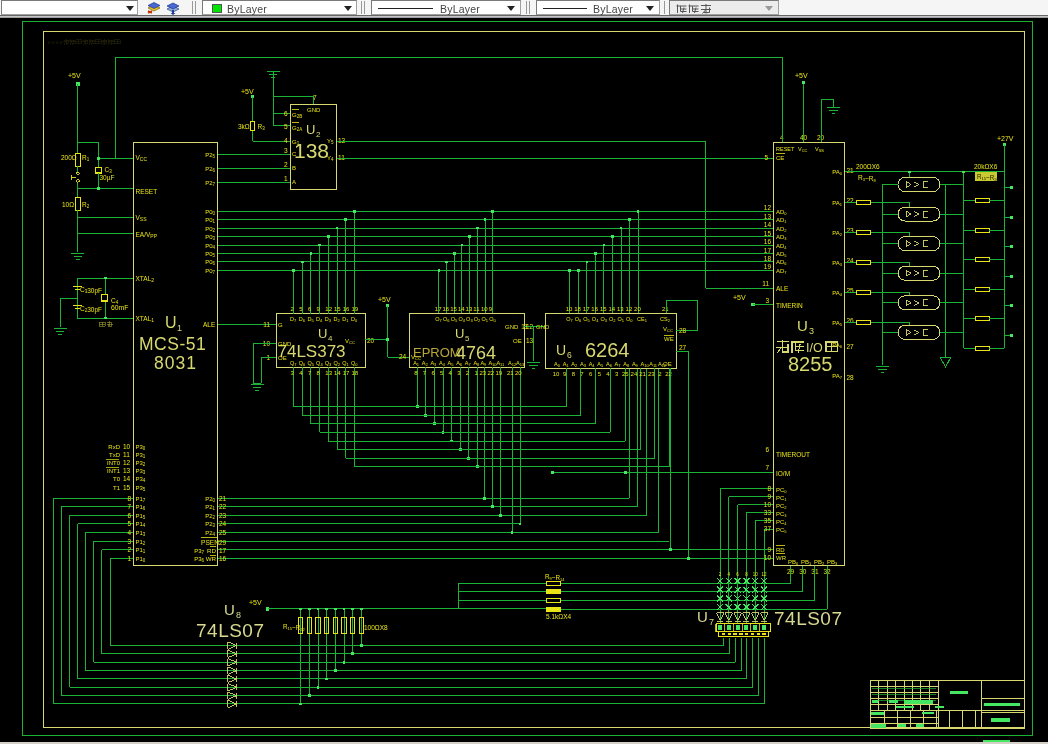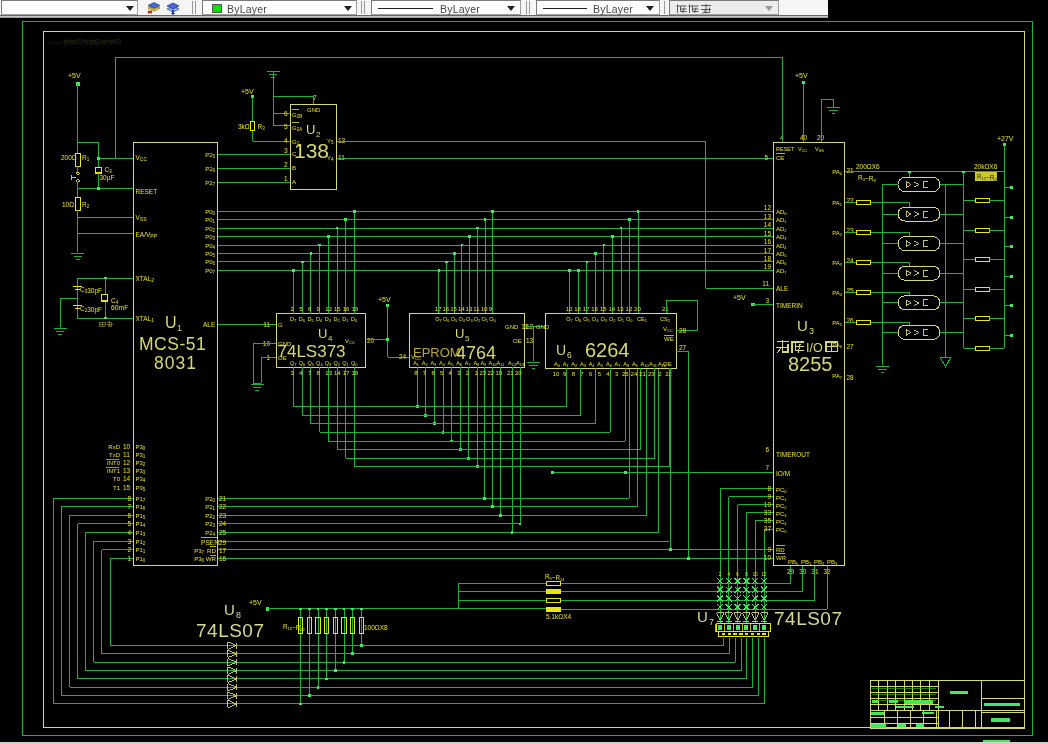--- a/index.html
+++ b/index.html
@@ -1,15 +1,15 @@
 <!DOCTYPE html>
 <html><head><meta charset="utf-8"><style>
 html,body{margin:0;padding:0;background:#000;width:1048px;height:744px;overflow:hidden}
 *{box-sizing:border-box}
-#tb{position:absolute;left:0;top:0;width:828px;height:16px;background:#f5f5f5;border-bottom:1px solid #666;font-family:"Liberation Sans",sans-serif}
+#tb{position:absolute;left:0;top:0;width:1048px;height:16px;background:#f5f5f5;border-bottom:1px solid #666;font-family:"Liberation Sans",sans-serif}
 #tb:after{content:"";position:absolute;left:0;top:16px;width:100%;height:2px;background:linear-gradient(#d9d9d9,#8a8a8a)}
 .combo{position:absolute;top:0px;height:15px;background:#fff;border:1px solid #a0a0a0;border-top-color:#7a7a7a;border-left-color:#7a7a7a}
 .combo.dis{background:#ececec}
 .ctext{position:absolute;top:2px;font-size:10.5px;color:#444;letter-spacing:0.2px}
 .arr{position:absolute;top:5px;width:0;height:0;border-left:4.5px solid transparent;border-right:4.5px solid transparent;border-top:5px solid #222}
 .sep{position:absolute;top:1px;height:13px;width:1px;background:#999}
 .icon{position:absolute;top:1px;width:17px;height:14px}
 #cv{position:absolute;left:0;top:18px}
 #bot{position:absolute;left:0;top:742px;width:1048px;height:2px;background:#d4d0c8}
 </style></head><body>

